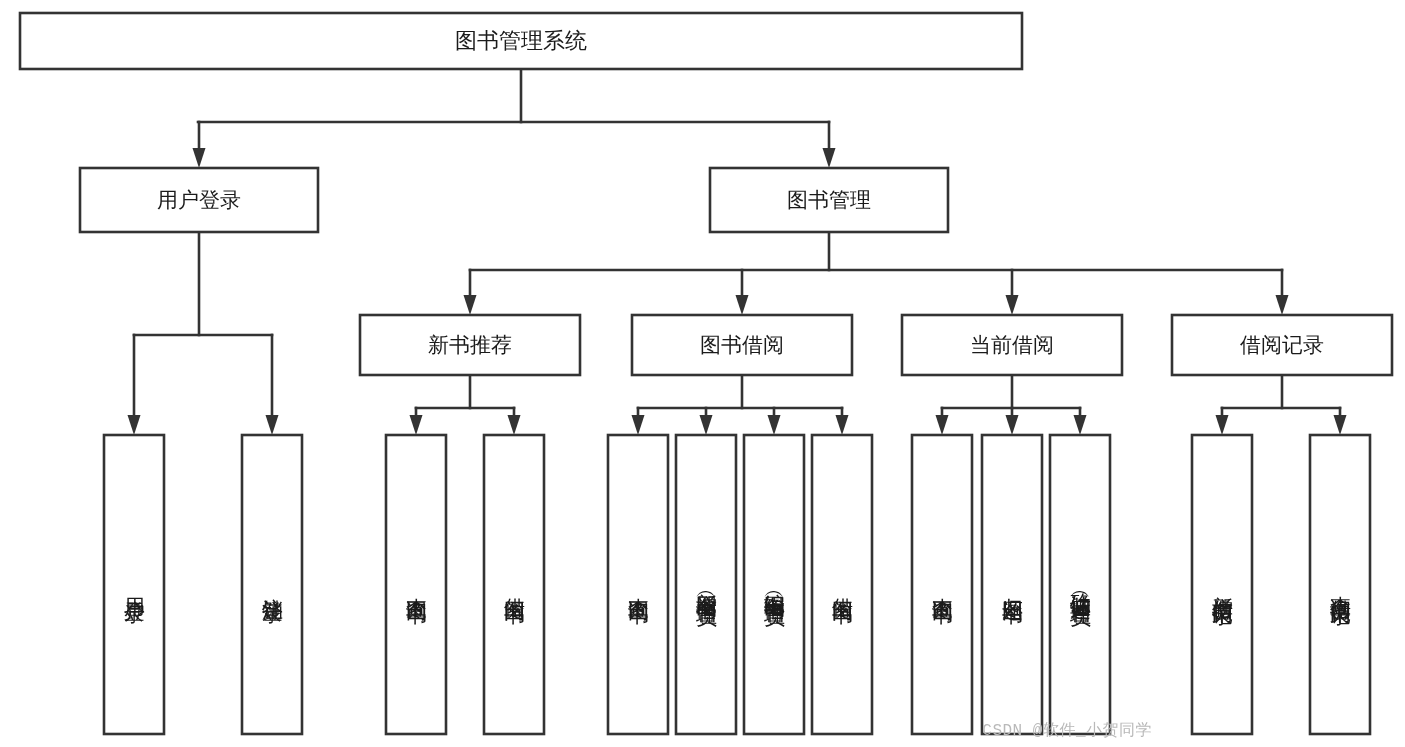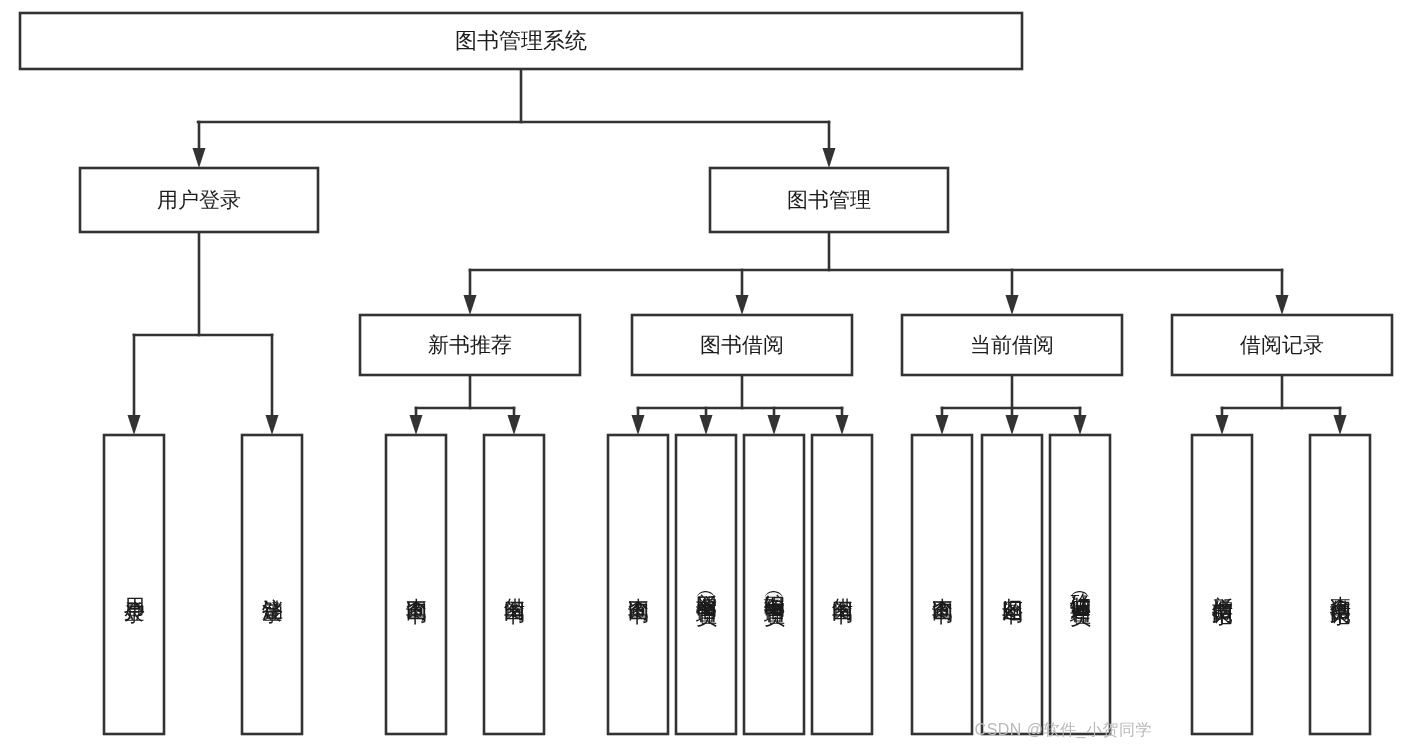--- a/index.html
+++ b/index.html
@@ -71,21 +71,21 @@
     font-size: 21px;
     line-height: 1.18;
     color: #1b1b1b;
     letter-spacing: 2px;
     white-space: nowrap;
   }
   .watermark {
     position: absolute;
     right: 8px;
     bottom: 6px;
-    font-family: Liberation Sans, sans-serif;
+    font-family: Liberation Mono, monospace;
     font-size: 16px;
     color: #b9b9b9;
     letter-spacing: 0.5px;
     user-select: none;
   }
 </style>
 </head>
 <body>
 
 <div id="diagram-root">

